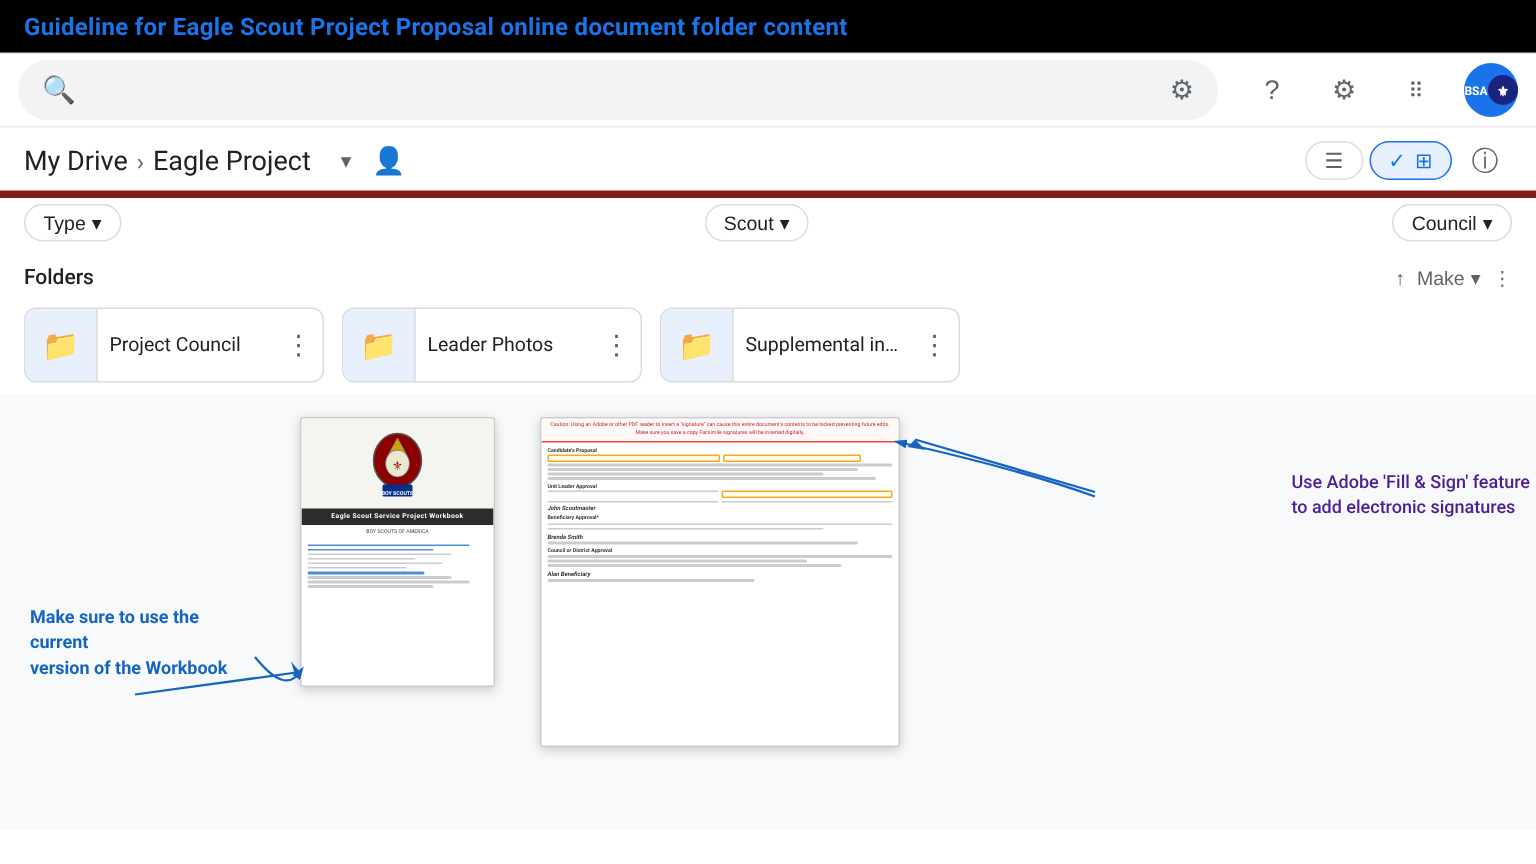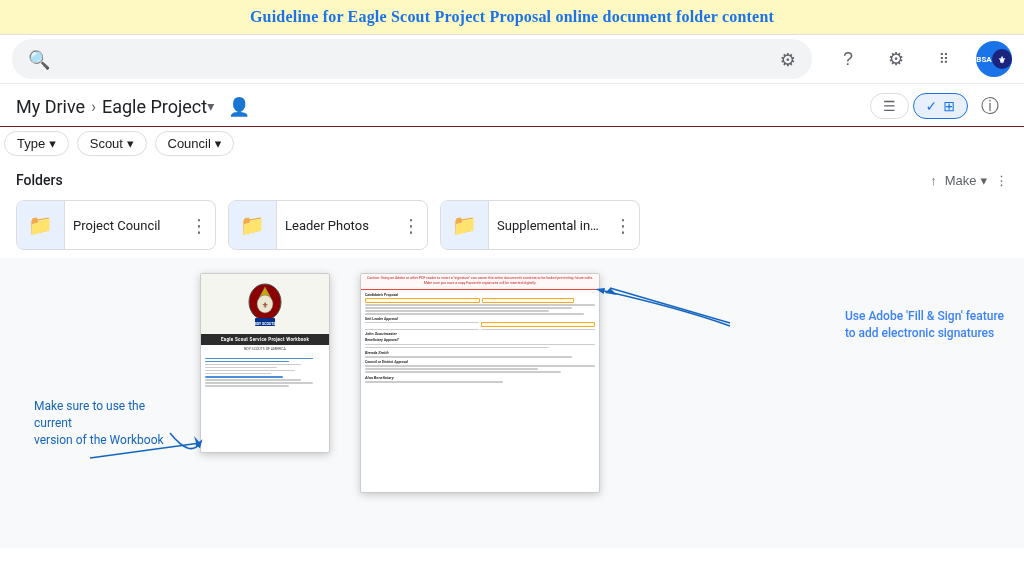--- a/index.html
+++ b/index.html
@@ -1,24 +1,23 @@
 <!DOCTYPE html>
 <html><head>
   <meta charset="utf-8">
   <style>
     * { box-sizing: border-box; margin: 0; padding: 0; }
     body { font-family: 'Roboto', Arial, sans-serif; background: #fff; font-size: 14px; color: #202124; width: 1024px; height: 576px; overflow: hidden; }
 
     
     #title-bar {
-      background: #fef9c3;
+      background: #000000;
       border-bottom: 1px solid #e0e0e0;
       padding: 8px 16px;
-      text-align: center;
-      font-family: Liberation Serif, serif;
+      text-align: left;
     }
     #title-bar h1 {
       font-size: 16px;
       font-weight: 700;
       color: #1a73e8;
       letter-spacing: 0.2px;
     }
     .search-tune-icon {
       margin-left: auto;
       color: #5f6368;
@@ -123,22 +122,23 @@
       align-items: center;
       justify-content: center;
       font-size: 18px;
       color: #5f6368;
     }
 
     
     .filter-row {
       display: flex;
       align-items: center;
-      padding: 4px 4px 8px;
-      gap: 8px;
+      padding: 4px 16px 8px;
+      gap: 24px;
+      justify-content: space-between;
     }
     .filter-btn {
       border: 1px solid #dadce0;
       border-radius: 20px;
       padding: 4px 12px;
       cursor: pointer;
       background: white;
       font-size: 13px;
       color: #202124;
       display: flex;
@@ -272,25 +272,25 @@
       <span style="font-size:8px;">BSA</span>
 
       <svg width="20" height="20" viewBox="0 0 20 20">
         <circle cx="10" cy="10" r="10" fill="#1a237e"></circle>
         <text x="10" y="14" text-anchor="middle" fill="white" font-size="9" font-weight="bold">⚜</text>
       </svg>
     </div>
   </div>
 </div>
 
-<div style="display:flex;align-items:center;padding:4px 16px 2px;border-bottom:1px solid #7f1d1d;">
+<div style="display:flex;align-items:center;padding:4px 16px 2px;border-bottom:5px solid #7f1d1d;">
   <div class="breadcrumb" style="padding:0;">
     <span style="color:#202124;font-size:18px;cursor:pointer;">My Drive</span>
     <span style="color:#5f6368;font-size:16px;">›</span>
-    <div style="display:flex;align-items:center;gap:0;cursor:pointer;">
+    <div style="display:flex;align-items:center;gap:20px;cursor:pointer;">
       <span style="font-size:18px;color:#202124;">Eagle Project</span>
       <span style="color:#5f6368;font-size:14px;">▾</span>
     </div>
     <span style="color:#5f6368;font-size:18px;margin-left:8px;cursor:pointer;">👤</span>
   </div>
   <div class="breadcrumb-right">
     <button class="view-btn">
       <span>☰</span>
     </button>
     <button class="view-btn active">
@@ -435,25 +435,25 @@
       <div style="height:1.5px;background:#ccc;margin:1.5px 0;border-radius:1px;width:75%;"></div>
       <div style="height:1.5px;background:#ccc;margin:1.5px 0;border-radius:1px;width:85%;"></div>
 
       <div style="font-size:3.5px;color:#333;margin:2px 0 1px;">
         <span style="font-style:italic;font-weight:bold;font-size:4px;">Alan Beneficiary</span>
       </div>
       <div style="height:1.5px;background:#ccc;margin:1.5px 0;border-radius:1px;width:60%;"></div>
     </div>
   </div>
 
-  <div class="annotation-text" style="left:20px;top:140px;color:#1565c0;font-size:12px;font-weight:400;max-width:150px;line-height:1.4;margin-left:14px;">
+  <div class="annotation-text" style="left:20px;top:140px;color:#1565c0;font-size:12px;font-weight:700;max-width:150px;line-height:1.4;">
     Make sure to use the current<br>version of the Workbook
   </div>
 
-  <div class="annotation-text" style="right:20px;top:50px;color:#3b82f6;font-size:12px;font-weight:500;max-width:180px;line-height:1.4;text-align:left;">
+  <div class="annotation-text" style="right:4px;top:50px;color:#4c1d95;font-size:12px;font-weight:500;max-width:180px;line-height:1.4;text-align:left;">
     Use Adobe 'Fill &amp; Sign' feature<br>to add electronic signatures
   </div>
 
   <svg style="position:absolute;top:0;left:0;width:100%;height:100%;pointer-events:none;">
 
     <path d="M 170 175 Q 190 200 200 185" stroke="#1565c0" stroke-width="1.5" fill="none" marker-end="url(#arrowhead)"></path>
 
     <path d="M 730 68 Q 680 50 600 32" stroke="#1565c0" stroke-width="1.5" fill="none" marker-end="url(#arrowhead)"></path>
 
     <line x1="90" y1="200" x2="200" y2="185" stroke="#1565c0" stroke-width="1.5" stroke-dasharray="none"></line>

